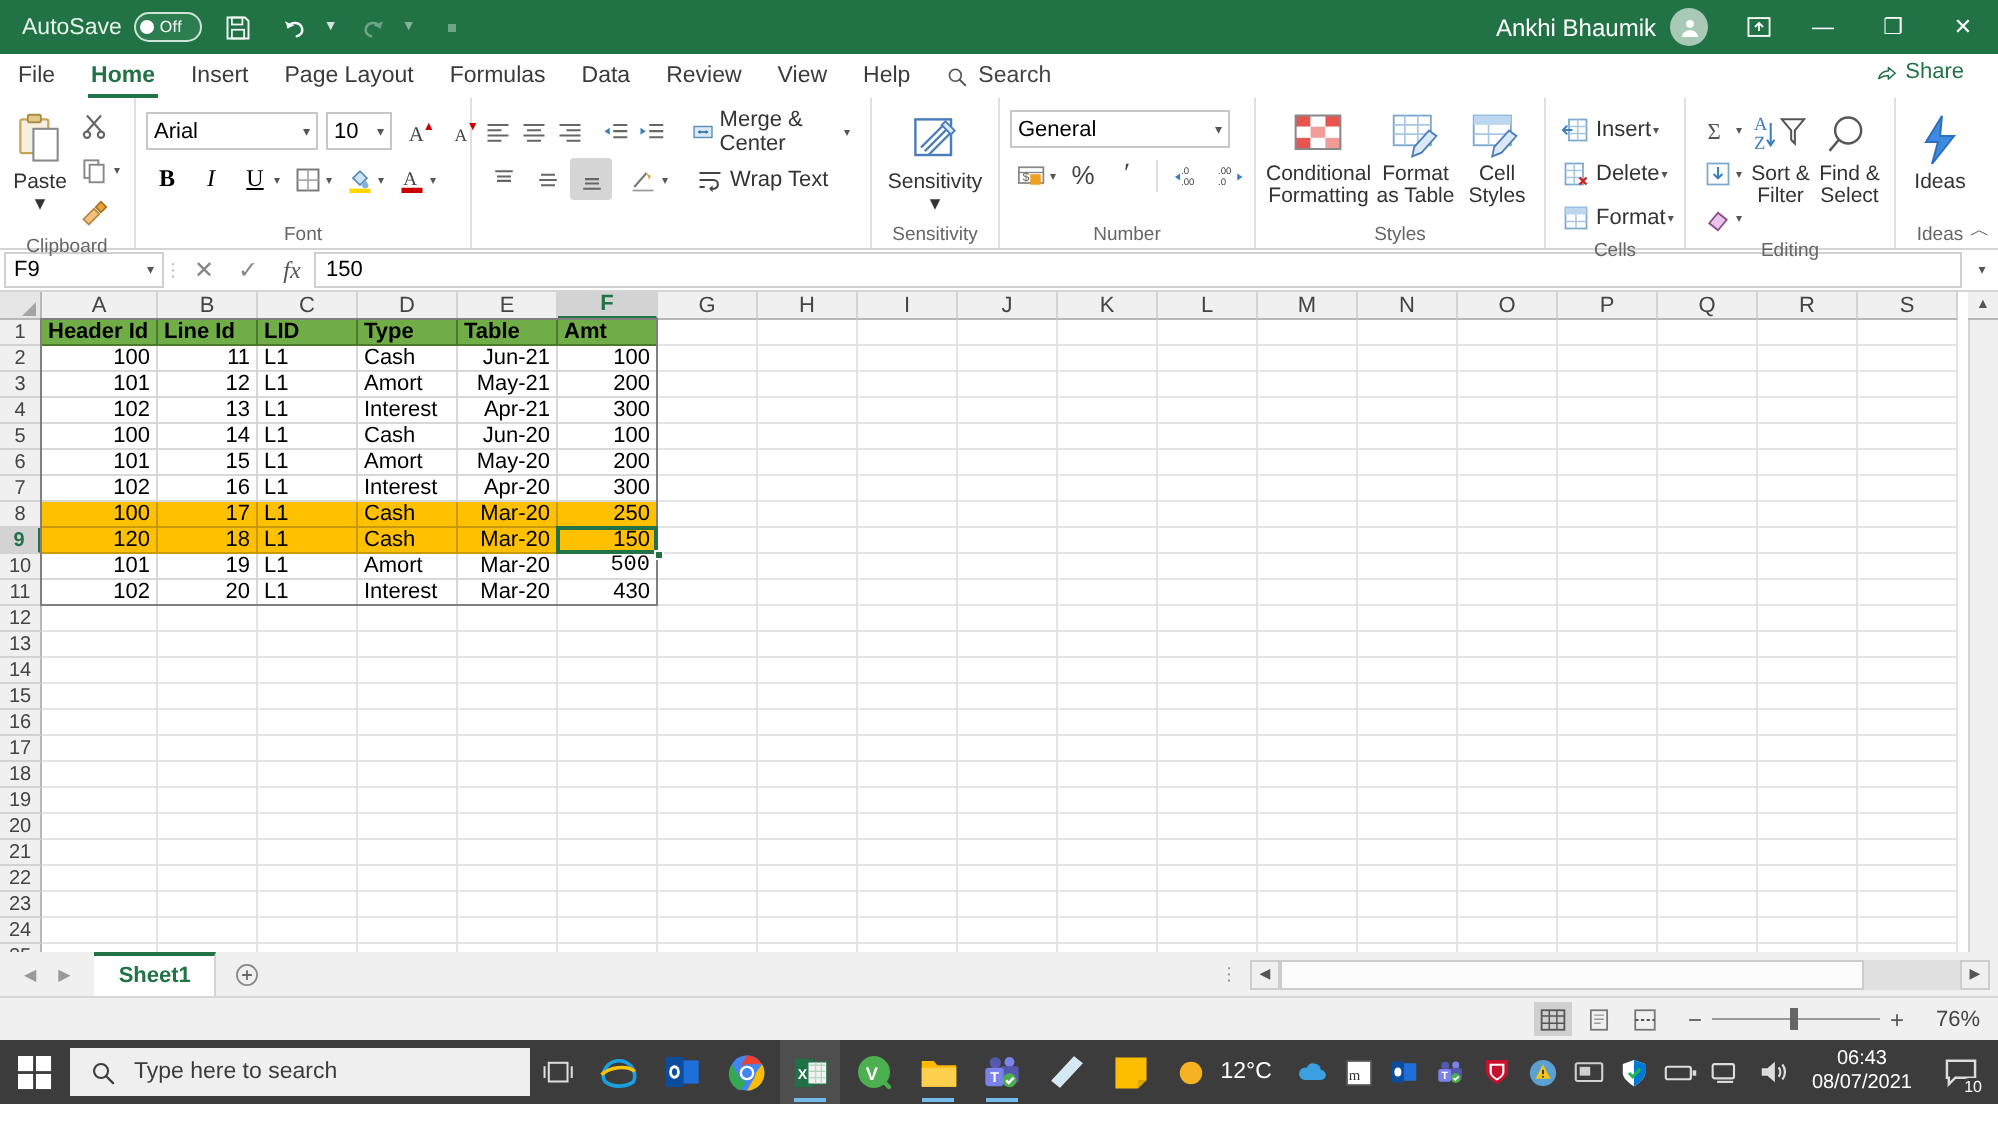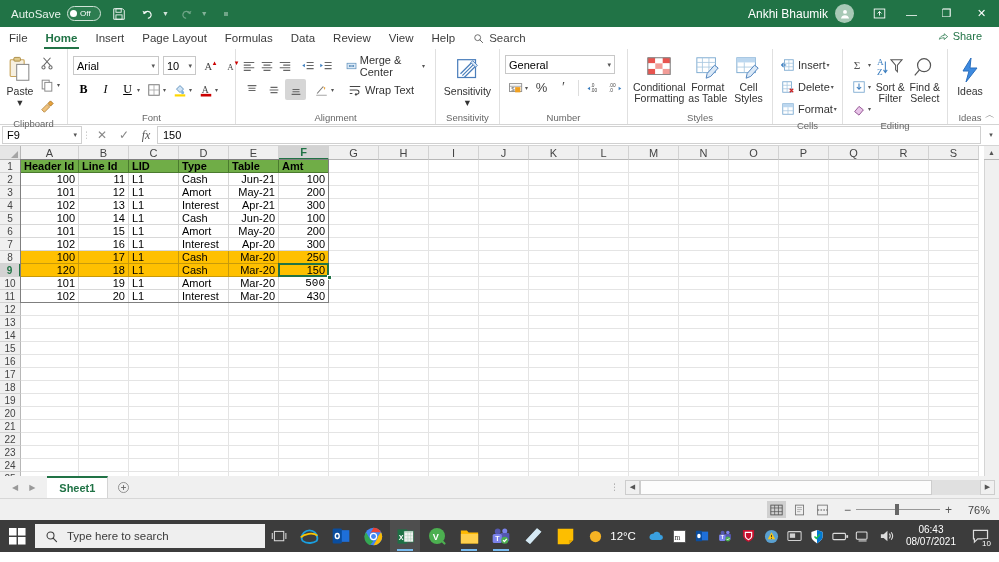--- a/index.html
+++ b/index.html
@@ -523,21 +523,20 @@
           <div class="txt-btn" style="margin-left:8px">
             <svg width="14" height="14" viewBox="0 0 16 16">
                 <path d="M2 4h12M2 8h8a2.5 2.5 0 010 5H8" stroke="#444" stroke-width="1.2" fill="none"></path>
                 <path d="M9.5 11L7.5 13l2 2z" fill="#444"></path>
                 <path d="M2 12h3" stroke="#444" stroke-width="1.2"></path>
               </svg>
             <span>Wrap Text</span>
           </div>
         </div>
       </div>
-      <div class="rgroup-label">Alignment</div>
     </div>
 
     <div class="rgroup" style="width:64px">
       <div class="rgroup-body" style="justify-content:center">
         <div class="big-btn" style="width:56px">
           <span class="glyph">
             <svg width="30" height="30" viewBox="0 0 32 32">
                 <rect x="5" y="5" width="19" height="19" fill="none" stroke="#4a7ebb" stroke-width="1.3"></rect>
                 <path d="M8 20L20 8" stroke="#4a7ebb" stroke-width="1.3"></path>
                 <path d="M10 22L22 10" stroke="#4a7ebb" stroke-width="1.3"></path>

